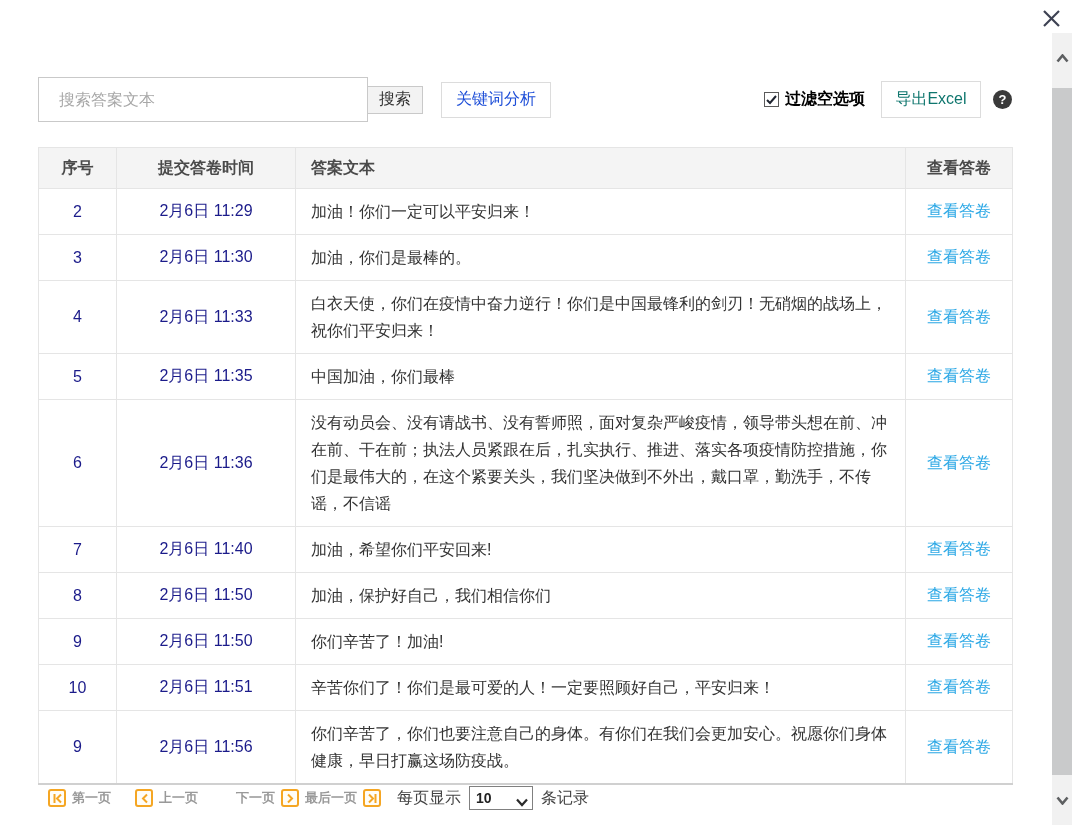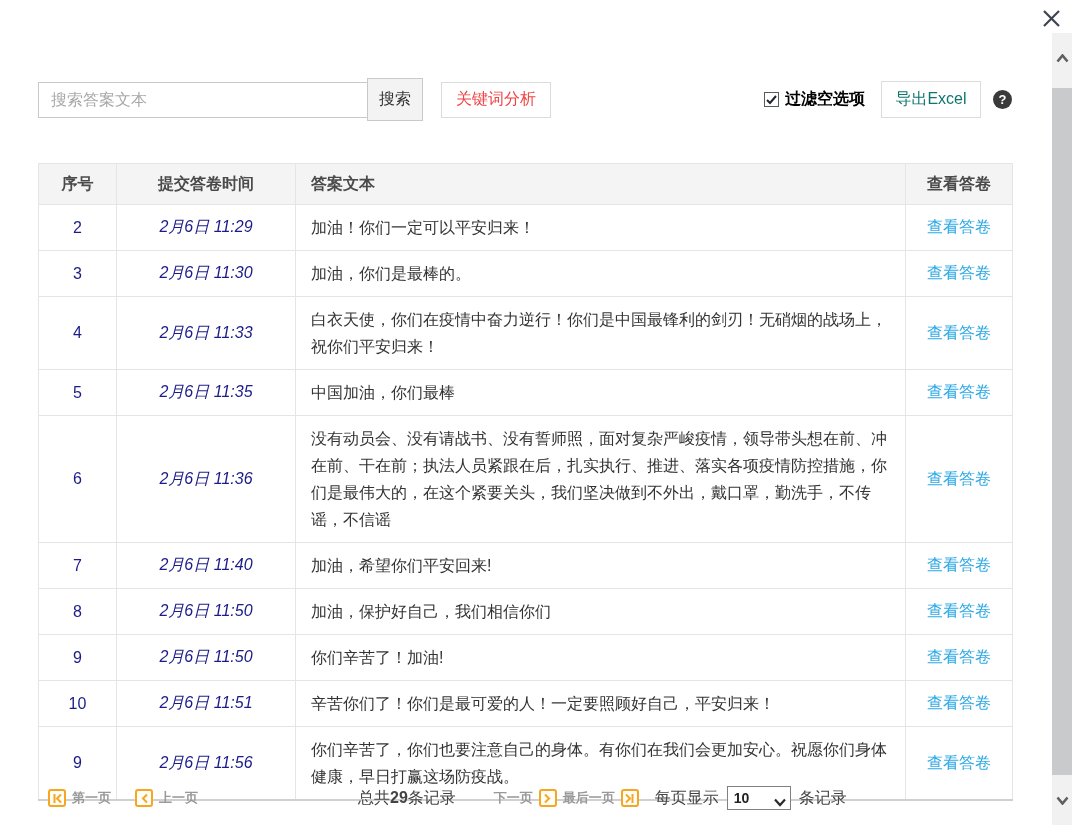--- a/index.html
+++ b/index.html
@@ -10,53 +10,53 @@
   
   .close-btn { position:absolute; left:1038px; top:5px; width:26px; height:26px;
     display:flex; align-items:center; justify-content:center; cursor:pointer; }
 
   
   .q-title { position:absolute; left:38px; top:46px; font-size:16px; font-weight:bold; color:#333; }
 
   
   .toolbar { position:absolute; left:38px; top:81px; width:974px; height:37px;
     display:flex; align-items:center; }
-  .search-input { width:330px; height:36px; border:1px solid #c9c9c9; font-size:16px;
-    padding:0 12px; color:#0f766e; outline:none; font-family:inherit; }
+  .search-input { width:330px; height:45px; border:1px solid #c9c9c9; font-size:16px;
+    padding:0 20px; color:#0f766e; outline:none; font-family:inherit; }
   .search-input::placeholder { color:#a8a8a8; }
-  .search-btn { width:56px; height:43px; margin-left:-1px; background:#f3f3f3;
+  .search-btn { width:56px; height:28px; margin-left:-1px; background:#f3f3f3;
     border:1px solid #c9c9c9; font-size:16px; color:#333; cursor:pointer; font-family:inherit;text-align:center; }
   .keyword-btn { margin-left:18px; width:110px; height:36px; background:#fff;
-    border:1px solid #dcdcdc; font-size:16px; color:#ef4444; cursor:pointer; font-family:inherit; }
+    border:1px solid #dcdcdc; font-size:16px; color:#1d4ed8; cursor:pointer; font-family:inherit; }
   .toolbar-spacer { flex:1; }
   .filter-group { display:flex; align-items:center; cursor:pointer; }
   .checkbox-box { width:15px; height:15px; border:1px solid #5a5a5a; background:#fff;
     display:flex; align-items:center; justify-content:center; }
   .filter-label { margin-left:6px; font-size:16px; color:#000000;font-weight:bold; }
   .export-btn { margin-left:16px; width:100px; height:37px; background:#fff;
     border:1px solid #dcdcdc; font-size:16px; color:#0f766e; cursor:pointer; font-family:inherit; }
   .help-icon { margin-left:12px; width:19px; height:19px; border-radius:50%;
     background:#3a3a3a; color:#fff; font-size:13px; font-weight:bold;
     display:flex; align-items:center; justify-content:center; cursor:pointer; }
 
   
   .answers-table { position:absolute; left:38px; top:147px; width:974px;
     border-collapse:collapse; table-layout:fixed; }
   .answers-table th, .answers-table td { border:1px solid #e5e5e5; }
-  .answers-table { border-bottom:2px solid #d0d0d0;margin-top:16px; }
+  .answers-table { border-bottom:2px solid #d0d0d0; }
   .answers-table tr:last-child td { border-bottom:2px solid #d0d0d0; }
   .answers-table th { background:#f4f4f4; height:41px; font-size:16px; color:#4a4a4a;
     font-weight:bold; }
   .col-no    { width:78px;  text-align:center; }
   .col-time  { width:179px; text-align:center; }
   .col-text  { width:610px; text-align:left; padding-left:15px; }
   .col-view  { width:107px; text-align:center; }
   .answers-table td { padding:9px 0; font-size:16px; vertical-align:middle; }
   td.cell-no   { text-align:center; color:#1b1b8a; }
-  td.cell-time { text-align:center; color:#1b1b8a;font-style:italic; }
+  td.cell-time { text-align:center; color:#1b1b8a; }
   td.cell-text { text-align:left; padding-left:15px; padding-right:14px;
     color:#333; line-height:27px; }
   td.cell-view { text-align:center; }
   .view-link { color:#2ea9e6; cursor:pointer; text-decoration:none; }
 
   
   .pagination { position:absolute; left:38px; top:785px; width:974px; height:26px;
     display:flex; align-items:center; }
   .pg-icon { width:18px; height:18px; border:2px solid #f5a623; border-radius:3px;
     background:#fffdf7; display:flex; align-items:center; justify-content:center; cursor:pointer;
@@ -200,23 +200,20 @@
     <span class="pg-label">第一页</span>
 
     <span class="pg-icon" style="margin-left:24px;">
       <svg width="11" height="11" viewBox="0 0 11 11">
         <polyline points="8,1.5 4,5.5 8,9.5" fill="none" stroke="#f5a623" stroke-width="2"></polyline>
       </svg>
     </span>
     <span class="pg-label">上一页</span>
 
 
-    <span class="pg-text" style="margin-left:160px;">
-      <span>总共</span><b>29</b><span>条记录</span>
-    </span>
 
     <span class="pg-label" style="margin-left:38px;">下一页</span>
     <span class="pg-icon" style="margin-left:6px;">
       <svg width="11" height="11" viewBox="0 0 11 11">
         <polyline points="3,1.5 7,5.5 3,9.5" fill="none" stroke="#f5a623" stroke-width="2"></polyline>
       </svg>
     </span>
 
     <span class="pg-label" style="">最后一页</span>
     <span class="pg-icon" style="margin-left:6px;">

